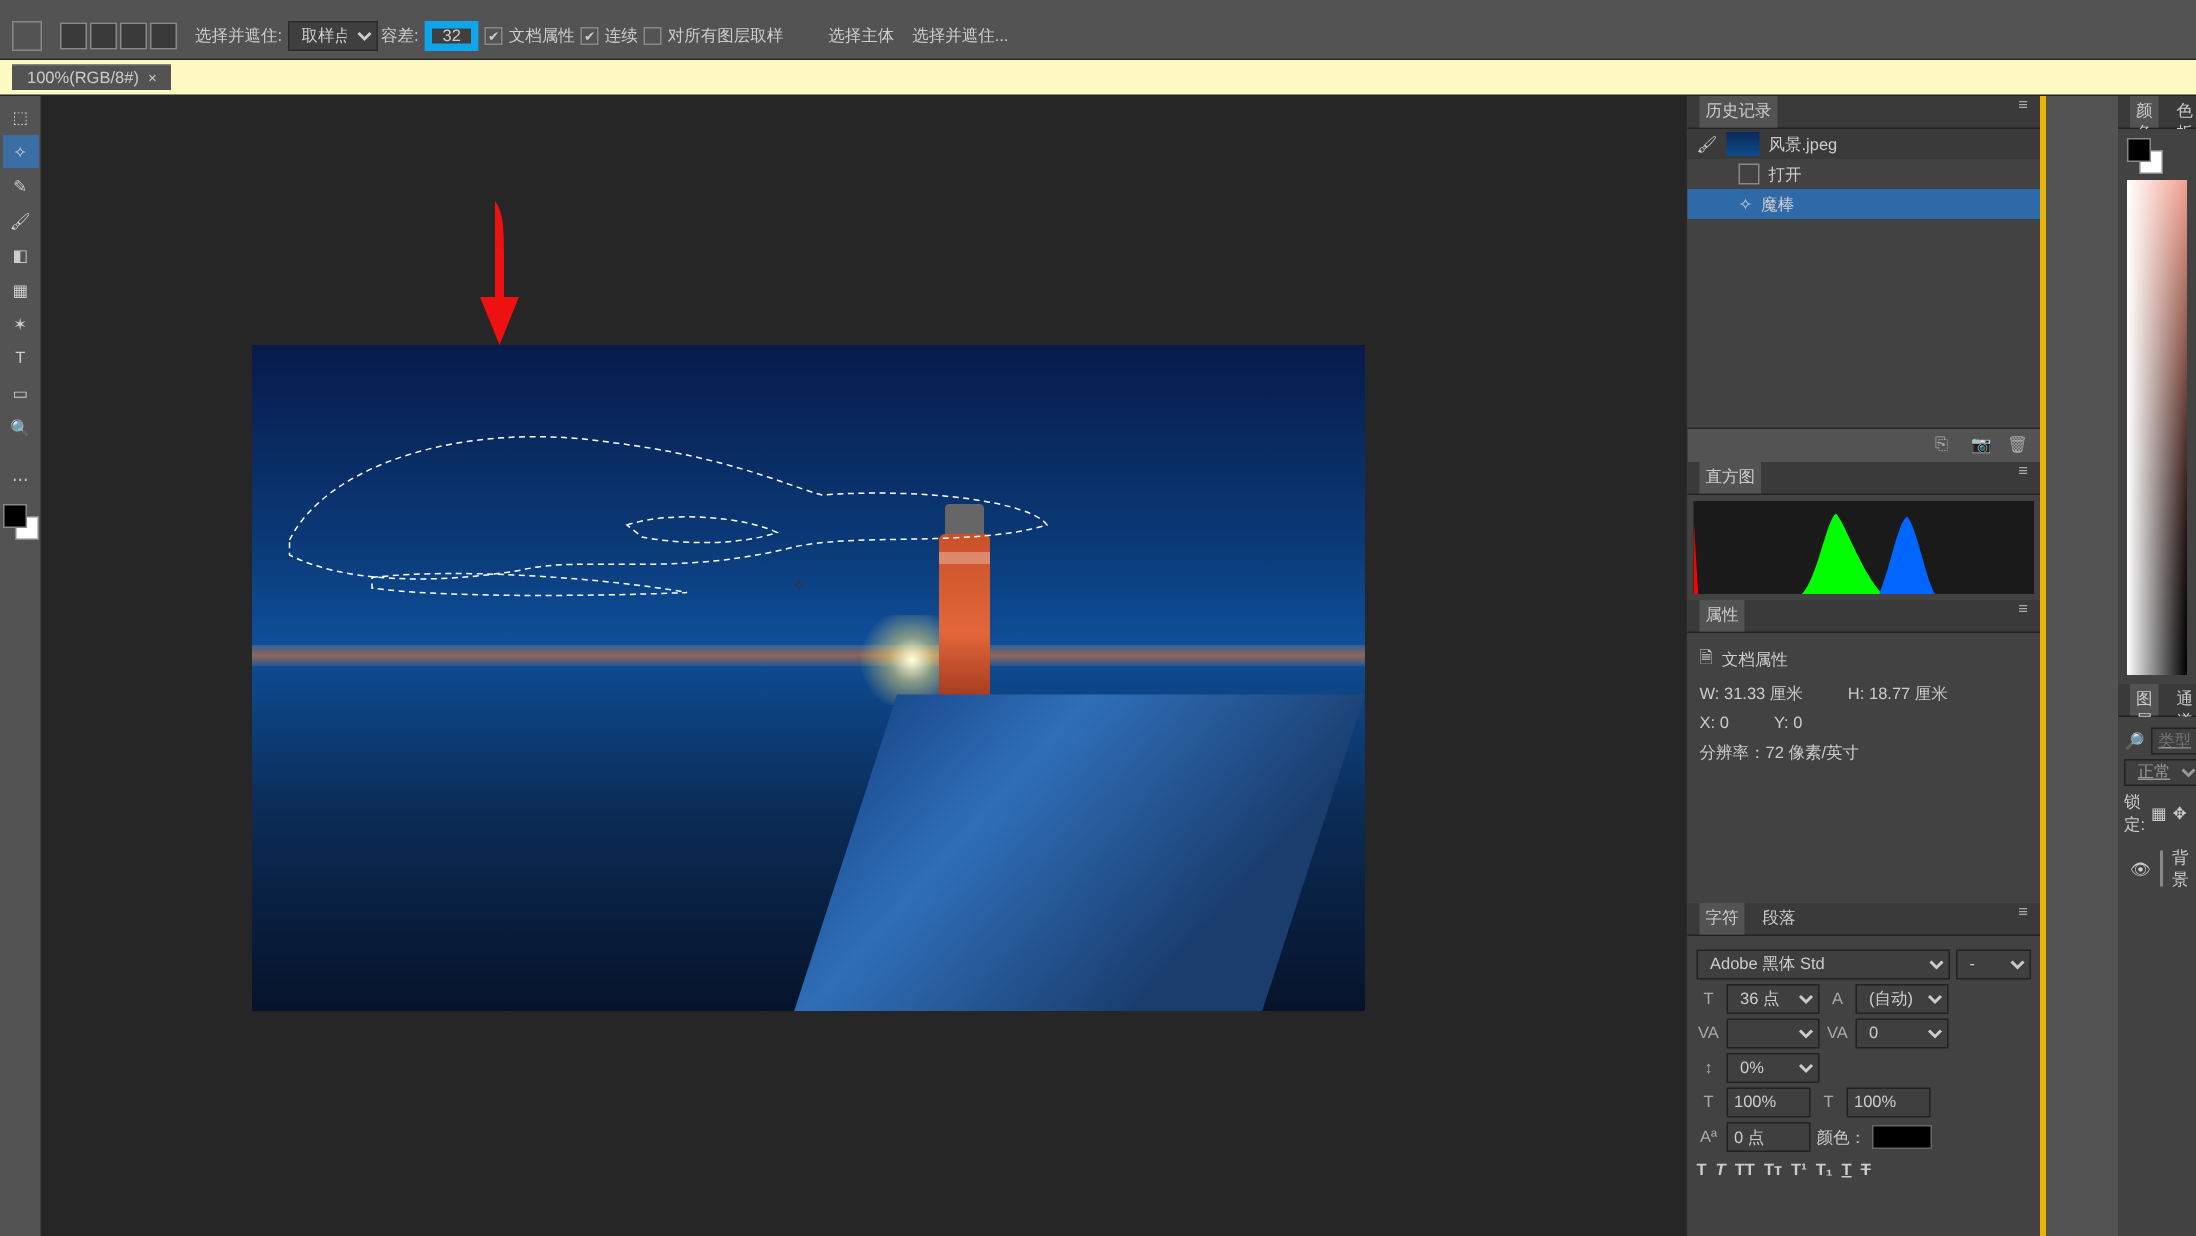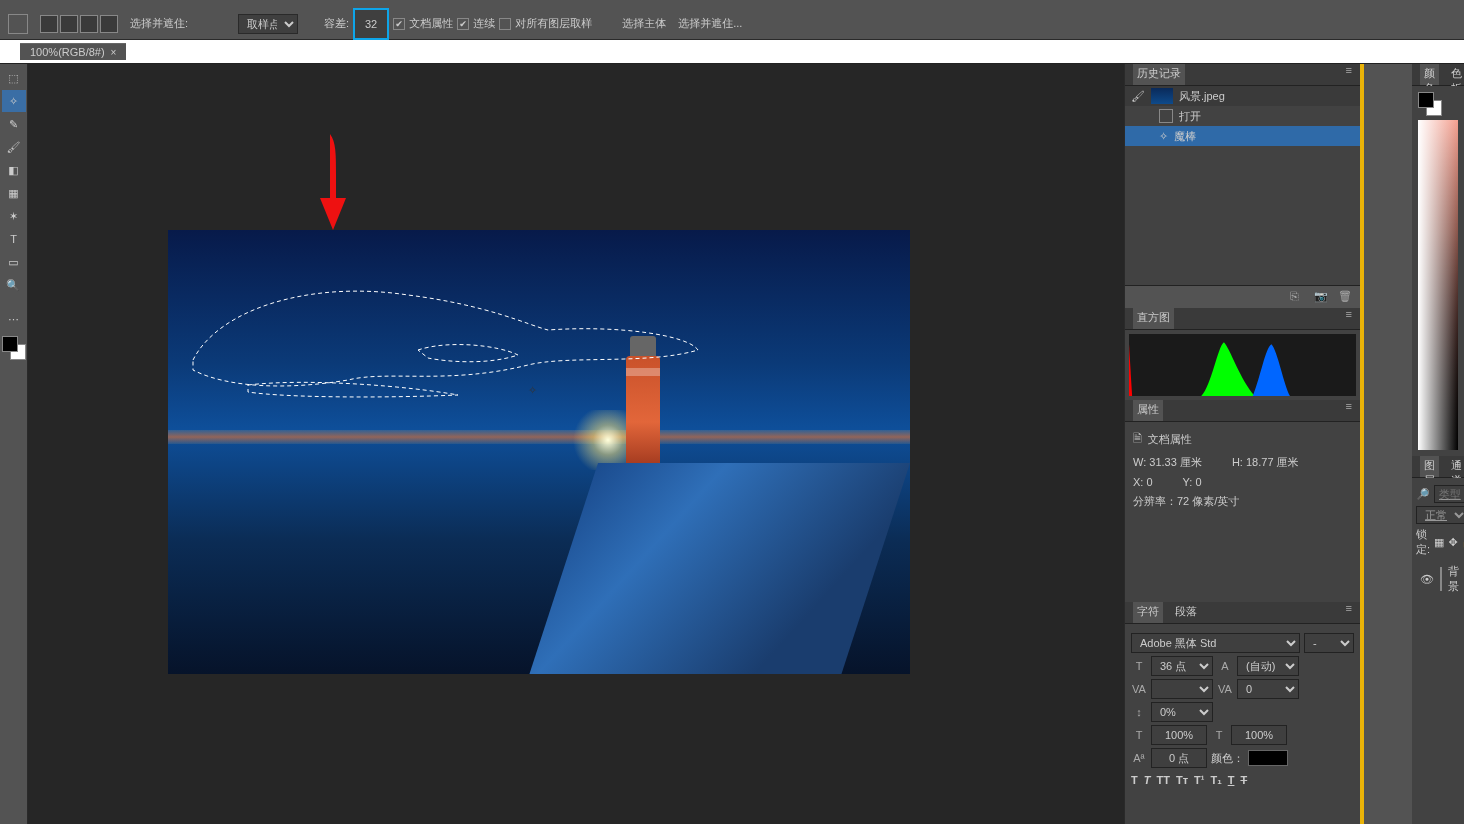--- a/index.html
+++ b/index.html
@@ -7,28 +7,28 @@
 
 
 .menubar { height:8px; background:#535353; }
 
 
 .optbar { height:32px; background:#535353; display:flex; align-items:center; padding:0 4px; border-bottom:1px solid #2a2a2a;}
 .optbar .tool-ico { width:20px;height:20px;border:1px solid #888;margin:0 4px;background:#535353;}
 .sel-mode { display:flex; gap:2px; margin:0 8px;}
 .sel-mode span{width:18px;height:18px;border:1px solid #888;background:#3a3a3a;}
 .optlbl{margin:0 4px;color:#ccc;}
-.optsel{background:#3f3f3f;border:1px solid #2a2a2a;color:#ccc;height:20px;width:60px;padding:0 4px;margin-left:46px;}
-.optinp{background:#3f3f3f;border:2px solid #0ea5e9;color:#ccc;height:32px;width:36px;text-align:center;}
+.optsel{background:#3f3f3f;border:1px solid #2a2a2a;color:#ccc;height:20px;width:60px;padding:0 4px;}
+.optinp{background:#3f3f3f;border:5px solid #0ea5e9;color:#ccc;height:20px;width:36px;text-align:center;}
 .chk{width:12px;height:12px;border:1px solid #888;margin:0 4px;display:inline-flex;align-items:center;justify-content:center;}
 .chk.on::after{content:"✔";font-size:9px;color:#ccc;}
 .btnlink{margin:0 6px;color:#ccc;cursor:pointer;}
 
 
-.docbar{height:24px;background:#ffffff;display:flex;align-items:center;padding-left:20px;border-bottom:1px solid #222;}
+.docbar{height:24px;background:#fef9c3;display:flex;align-items:center;padding-left:8px;border-bottom:1px solid #222;}
 .doctab{background:#535353;padding:2px 10px;display:flex;align-items:center;gap:6px;border-top:1px solid #666;}
 .doctab .x{font-size:10px;cursor:pointer;}
 
 .workspace{position:absolute;top:64px;bottom:0;left:0;right:0;}
 
 
 .lbar{position:absolute;left:0;top:0;width:28px;height:100%;background:#535353;border-right:1px solid #2a2a2a;padding-top:2px;}
 .lbar .tl{width:24px;height:22px;margin:1px auto;display:flex;align-items:center;justify-content:center;color:#ccc;cursor:pointer;}
 .lbar .tl.sel{background:#3a6ea5;}
 .lbar .sep{height:10px;}
@@ -74,21 +74,21 @@
 .histo-body{height:70px;background:#424242;padding:4px;}
 .histo-img{width:100%;height:100%;background:#1a1a1a;position:relative;overflow:hidden;}
 
 .prop-body{flex:1;background:#424242;padding:8px;font-size:11px;}
 .prop-row{display:flex;gap:30px;margin:6px 0;}
 .prop-title{display:flex;align-items:center;gap:6px;margin-bottom:6px;}
 
 .char-body{height:200px;background:#424242;padding:6px;}
 .crow{display:flex;align-items:center;gap:4px;margin:3px 0;}
 .csel{background:#3f3f3f;border:1px solid #222;height:20px;flex:1;padding:0 4px;color:#ccc;}
-.cinp{background:#3f3f3f;border:1px solid #222;height:20px;width:56px;padding:0 4px;color:#ccc;text-align:center;}
+.cinp{background:#3f3f3f;border:1px solid #222;height:20px;width:56px;padding:0 4px;color:#ccc;}
 .cico{width:16px;text-align:center;color:#aaa;}
 .cclr{width:40px;height:16px;background:#000;border:1px solid #666;}
 .styles{display:flex;gap:6px;margin-top:6px;}
 .styles span{font-weight:bold;cursor:pointer;}
 
 
 .clr-body{height:370px;background:#424242;padding:6px;}
 .clr-picker{width:100%;height:330px;background:linear-gradient(to right,#fff,rgba(255,255,255,0)),linear-gradient(to top,#000,rgba(0,0,0,0)),linear-gradient(to bottom,#f4a090,#d08070,#885048,#3a2824);position:relative;}
 .clr-fgbg{position:relative;width:24px;height:24px;margin-bottom:4px;}
 .clr-fgbg .b{position:absolute;right:0;bottom:0;width:16px;height:16px;background:#fff;border:1px solid #888;}
@@ -107,21 +107,21 @@
 <div class="optbar">
   <div class="tool-ico"></div>
   <div class="sel-mode">
     <span></span>
     <span></span>
     <span></span>
     <span></span>
   </div>
   <span class="optlbl">选择并遮住:</span>
   <select class="optsel"><option>取样点</option></select>
-  <span class="optlbl" style="margin-left:26px">容差:</span>
+  <span class="optlbl" style="margin-left:2px">容差:</span>
   <input class="optinp" value="32" style="">
   <span class="chk on"></span>
   <span>文档属性</span>
   <span class="chk on"></span>
   <span>连续</span>
   <span class="chk"></span>
   <span>对所有图层取样</span>
   <span class="btnlink" style="margin-left:30px">选择主体</span>
   <span class="btnlink">选择并遮住...</span>
 </div>

